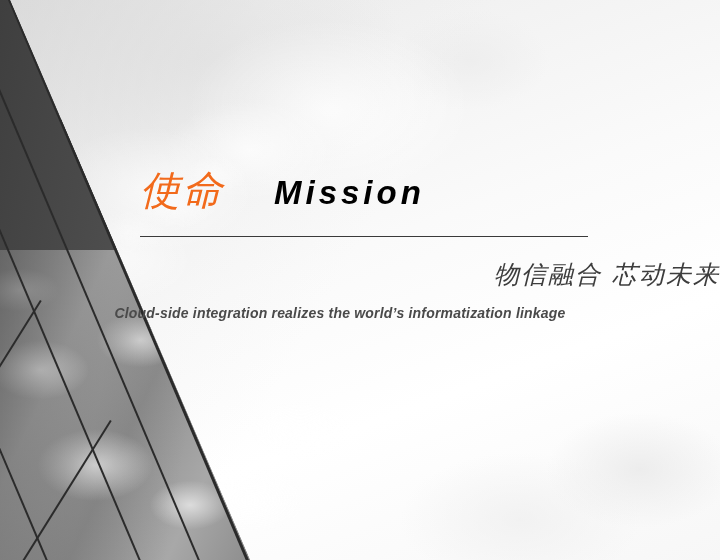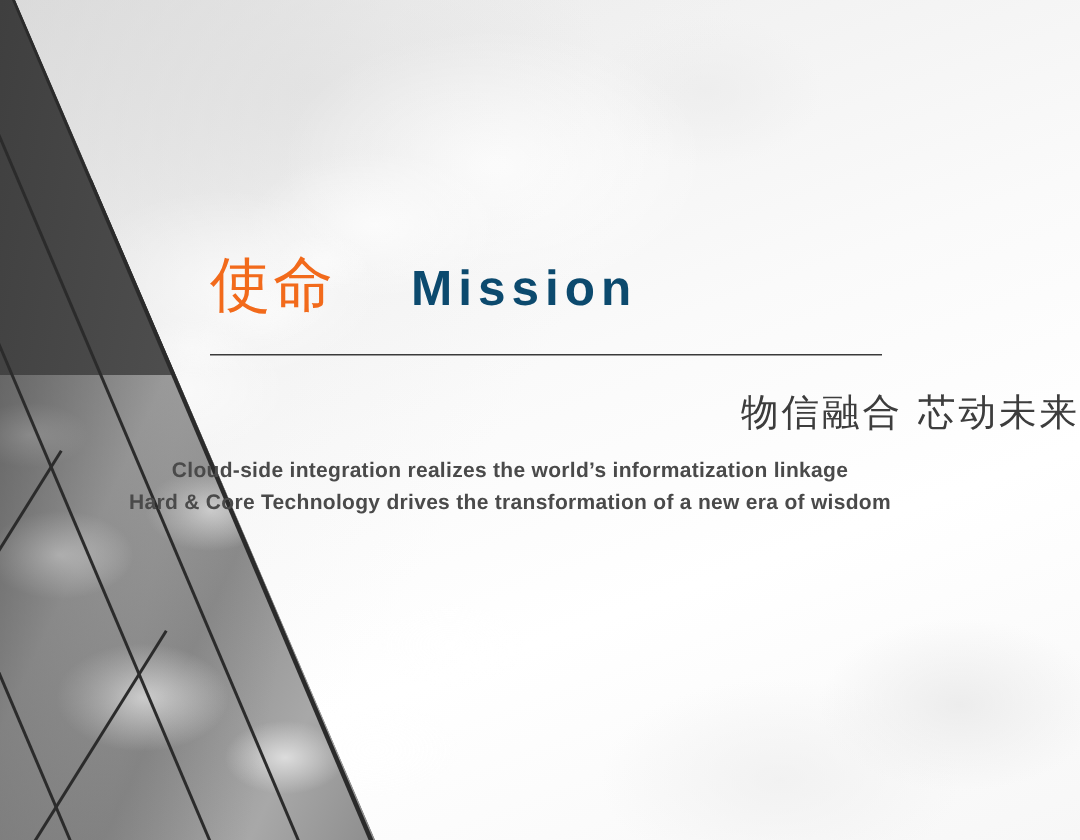--- a/index.html
+++ b/index.html
@@ -3,20 +3,21 @@
 <meta charset="utf-8">
 <style>
   html,body{margin:0;padding:0;background:#fff;}
   body{font-family:"Liberation Sans","DejaVu Sans",sans-serif;}
 
   #stage{
     position:relative;
     width:720px;height:560px;
     overflow:hidden;
     background:#fdfdfd;
+    font-style:italic;
   }
 
   
   .sky{position:absolute;inset:0;
     background:
       radial-gradient(ellipse 150px 90px at 150px 190px, rgba(255,255,255,1) 0%, rgba(255,255,255,0) 70%),
       radial-gradient(ellipse 120px 70px at 250px 150px, rgba(255,255,255,1) 0%, rgba(255,255,255,0) 70%),
       radial-gradient(ellipse 100px 60px at 120px 260px, rgba(255,255,255,.95) 0%, rgba(255,255,255,0) 72%),
       radial-gradient(ellipse 190px 120px at 330px 110px, rgba(255,255,255,.9) 0%, rgba(255,255,255,0) 75%),
       radial-gradient(ellipse 110px 70px at 470px 60px, rgba(236,236,236,.75) 0%, rgba(255,255,255,0) 72%),
@@ -87,21 +88,21 @@
     position:absolute;left:140px;top:170px;width:460px;
     display:flex;align-items:baseline;white-space:nowrap;
   }
   .h-cn{
     font-size:40px;line-height:1;font-weight:400;
     color:#f26a1b;letter-spacing:2px;
     font-family:"DejaVu Sans","Liberation Sans",sans-serif;
   }
   .h-en{
     font-size:33px;line-height:1;font-weight:700;
-    color:#0c4a6e;letter-spacing:4px;margin-left:50px;
+    color:#000000;letter-spacing:4px;margin-left:50px;
     font-family:"Liberation Sans","DejaVu Sans",sans-serif;
   }
 
   .rule{
     position:absolute;left:140px;top:236px;width:448px;height:1px;
     background:#3a3a3a;
   }
 
   .subtitle{
     position:absolute;left:0;top:259px;width:720px;
@@ -157,17 +158,16 @@
       <span class="h-cn">使命</span>
       <span class="h-en">Mission</span>
     </div>
 
     <div class="rule"></div>
 
     <div class="subtitle">物信融合 芯动未来</div>
 
     <div class="desc">
       <div>Cloud-side integration realizes the world’s informatization linkage</div>
-      <div>Hard &amp; Core Technology drives the transformation of a new era of wisdom</div>
     </div>
 
   </div>
 </div>
 
 </body></html>

